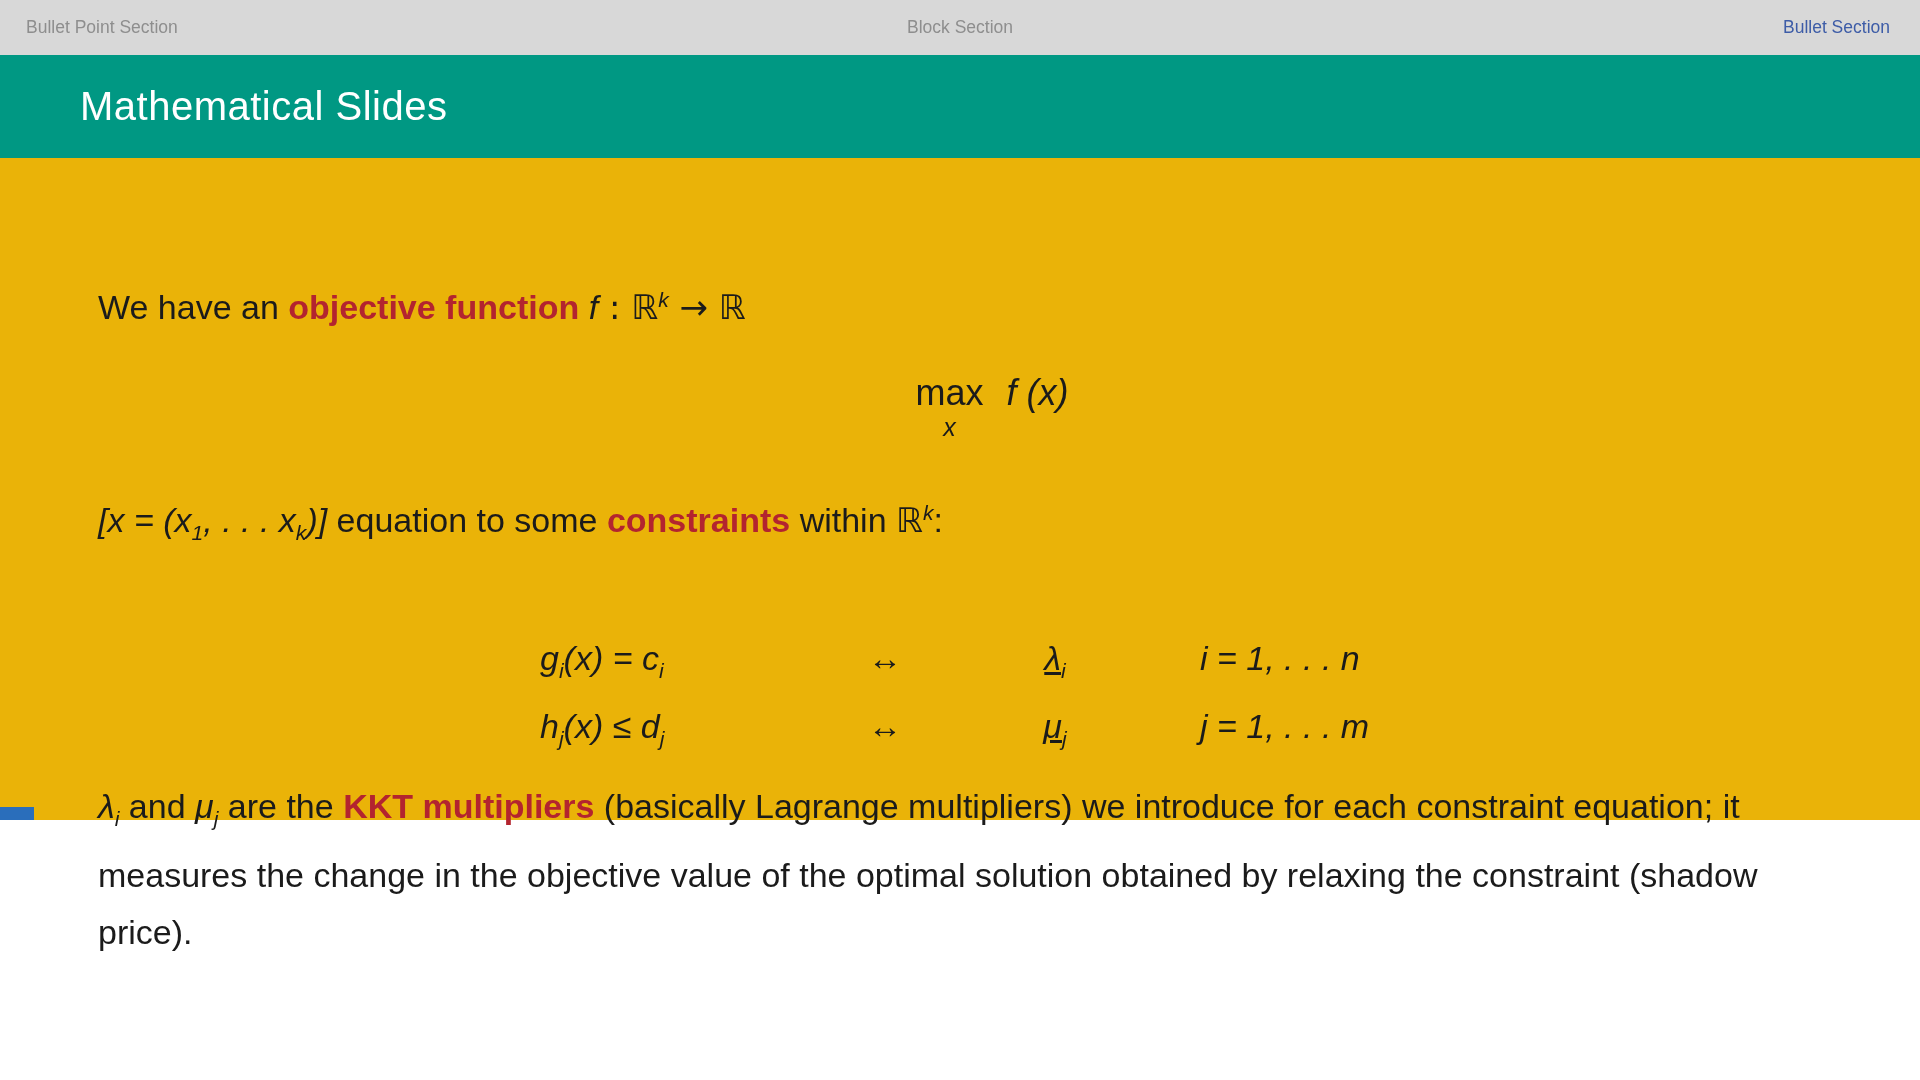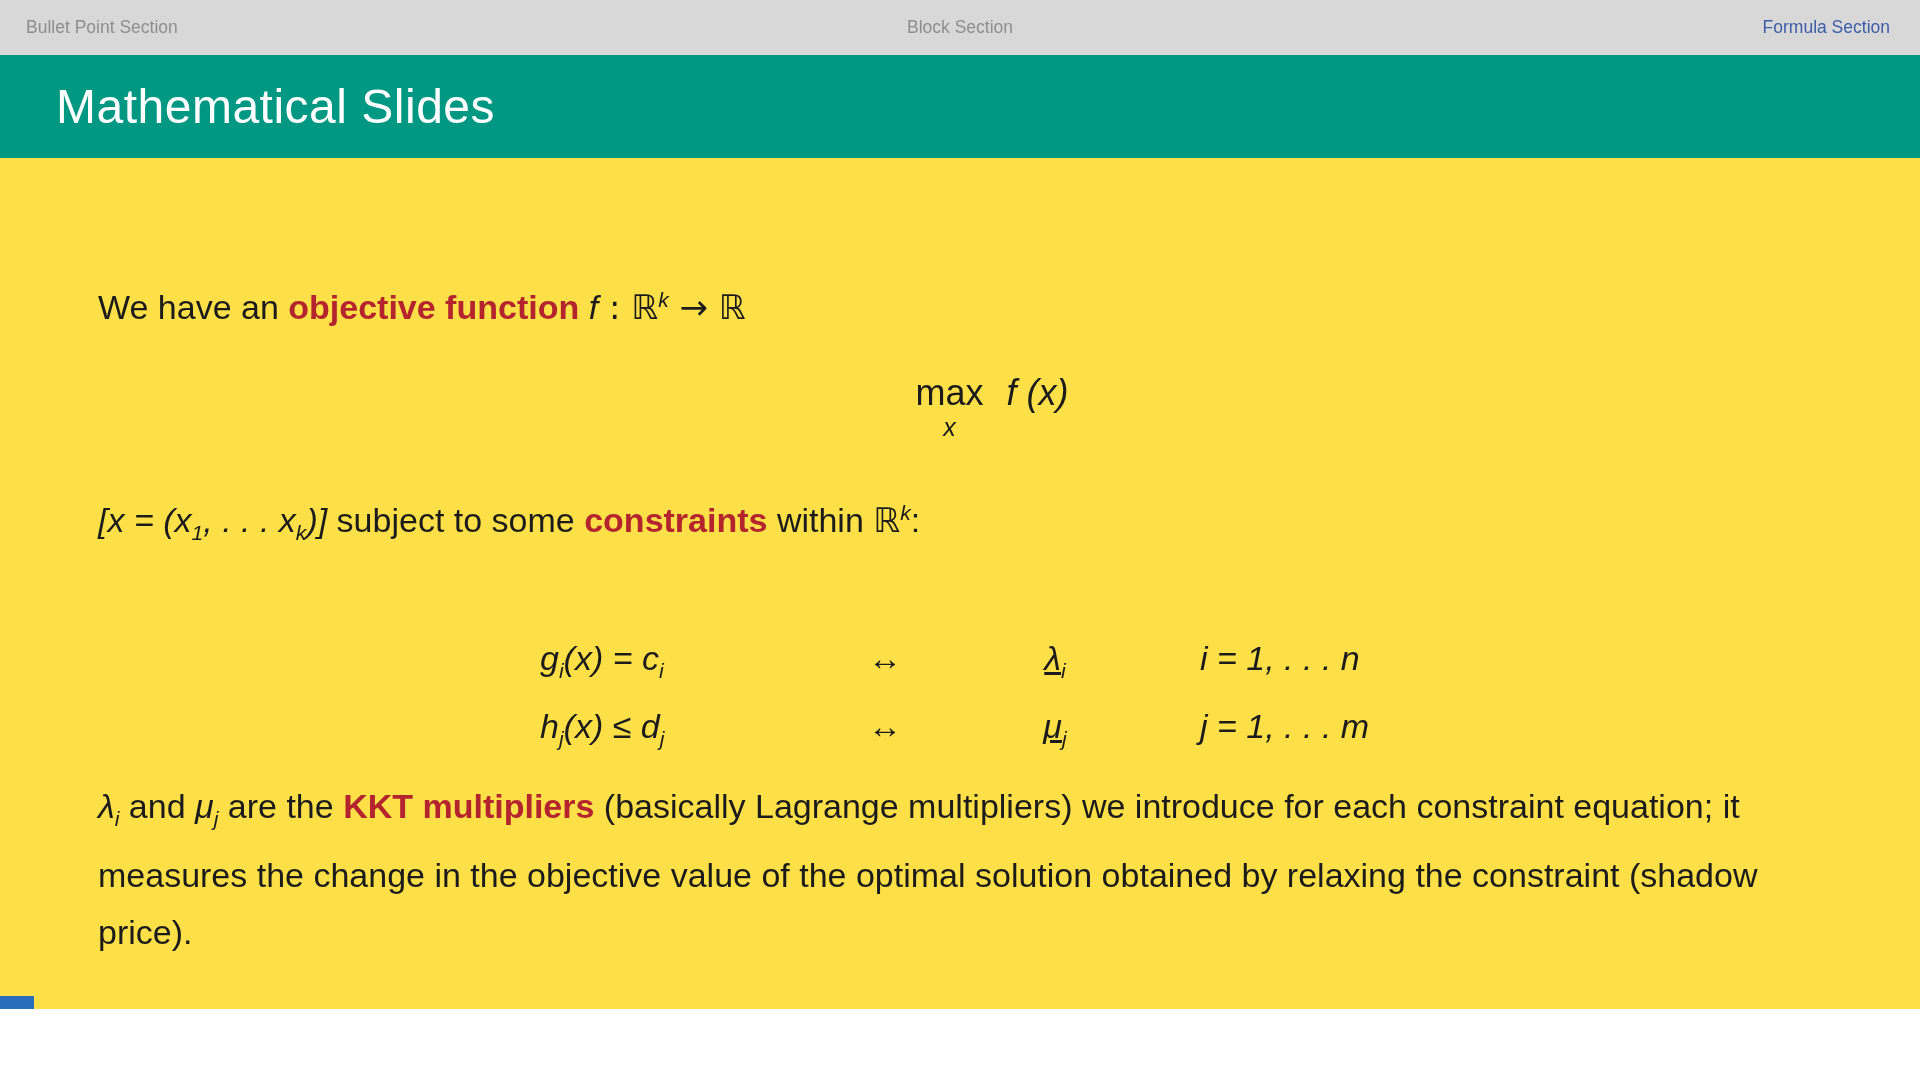--- a/index.html
+++ b/index.html
@@ -1,38 +1,38 @@
 <!DOCTYPE html>
 <html><head>
 <meta charset="utf-8">
 <style>
   * { margin: 0; padding: 0; box-sizing: border-box; }
   html, body { width: 1920px; height: 1080px; overflow: hidden; background: #ffffff; }
   body { font-family: "Liberation Sans", "DejaVu Sans", sans-serif; color: #1b1b1b; }
 
-  .slide { position: relative; width: 1920px; height: 1009px; background: #fde047; }
+  .slide { position: relative; width: 1920px; height: 820px; background: #eab308; }
 
   
   .topbar {
     position: absolute; top: 0; left: 0; width: 1920px; height: 55px;
     background: #d8d8d8; display: flex; align-items: center;
   }
   .nav-section {
     font-size: 17.5px; color: #8e8e8e; white-space: nowrap; cursor: pointer;
   }
   .nav-section.first { margin-left: 26px; }
   .nav-section.center { position: absolute; left: 0; right: 0; text-align: center; }
   .nav-section.last { margin-left: auto; margin-right: 30px; color: #3d5ca7; }
 
   
   .titlebar {
     position: absolute; top: 55px; left: 0; width: 1920px; height: 103px;
     background: #009883; display: flex; align-items: center;
   }
-  .frame-title { color: #ffffff; font-size: 48px; font-weight: 400; margin-left: 56px; letter-spacing: 0.5px; }
+  .frame-title { color: #ffffff; font-size: 40px; font-weight: 400; margin-left: 80px; letter-spacing: 0.5px; }
 
   
   .bodyline { position: absolute; left: 98px; font-size: 34px; line-height: 44px; white-space: nowrap; }
   .line1 { top: 278px; }
   .line2 { top: 491px; }
 
   .alert { color: #b3242f; font-weight: bold; }
   .math, .it { font-style: italic; }
   sub { font-size: 0.62em; }
   sup { font-size: 0.62em; }
@@ -69,21 +69,21 @@
   }
 </style>
 </head>
 <body>
 
 <div class="slide">
 
   <div class="topbar">
     <span class="nav-section first">Bullet Point Section</span>
     <span class="nav-section center">Block Section</span>
-    <span class="nav-section last">Formula Section</span>
+    <span class="nav-section last">Bullet Section</span>
   </div>
 
   <div class="titlebar">
     <span class="frame-title">Mathematical Slides</span>
   </div>
 
   <div class="bodyline line1">
     <span>We have an </span><span class="alert">objective function</span><span class="math"> <span class="it">f</span><span class="bb"> : </span><span class="bb">ℝ</span><sup class="it">k</sup><span class="bb"> → </span><span class="bb">ℝ</span></span>
   </div>
 
@@ -91,21 +91,21 @@
     <span class="max-inner">
       <span class="op-col">
         <span class="op">max</span>
         <span class="op-sub">x</span>
       </span>
       <span class="expr">f (x)</span>
     </span>
   </div>
 
   <div class="bodyline line2">
-    <span class="math"><span>[x = (x</span><sub>1</sub><span>, . . . x</span><sub>k</sub><span>)]</span></span><span> subject to some </span><span class="alert">constraints</span><span> within </span><span class="bb">ℝ</span><sup class="it">k</sup><span>:</span>
+    <span class="math"><span>[x = (x</span><sub>1</sub><span>, . . . x</span><sub>k</sub><span>)]</span></span><span> equation to some </span><span class="alert">constraints</span><span> within </span><span class="bb">ℝ</span><sup class="it">k</sup><span>:</span>
   </div>
 
   <div class="ctable">
     <div class="crow">
       <span class="c-eq"><span>g</span><sub>i</sub><span>(x) = c</span><sub>i</sub></span>
       <span class="c-arrow">↔</span>
       <span class="c-mult"><span>λ</span><sub>i</sub></span>
       <span class="c-range">i = 1, . . . n</span>
     </div>
     <div class="crow">

